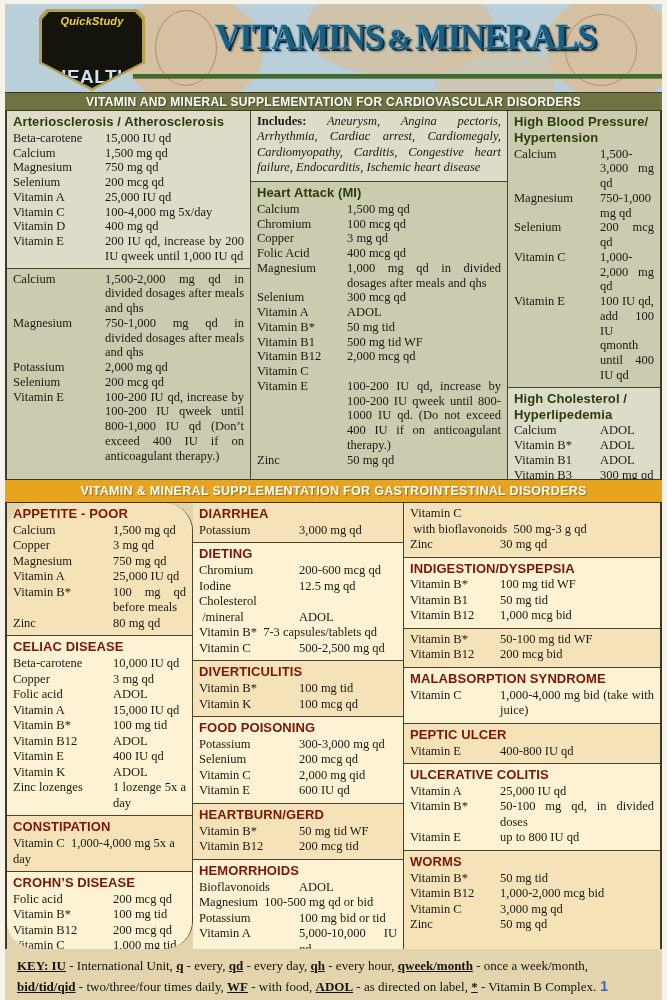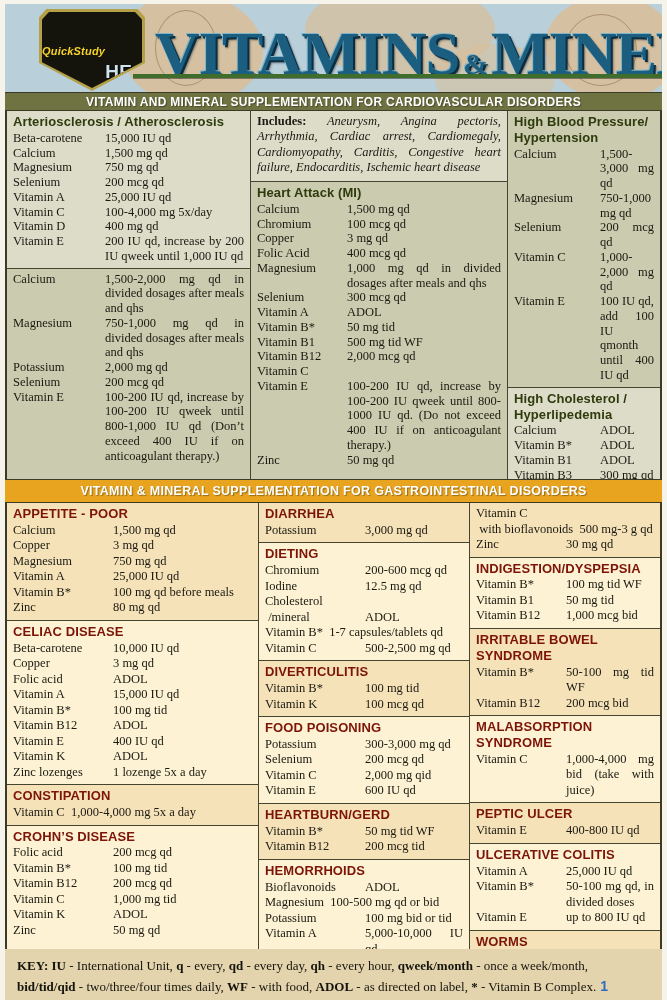--- a/index.html
+++ b/index.html
@@ -28,21 +28,21 @@
 
   .shield{
     position:absolute;left:34px;top:5px;width:106px;height:82px;z-index:3;
     background:#b5a04a;
     clip-path:polygon(7% 0,93% 0,100% 10%,100% 66%,50% 100%,0 66%,0 10%);
     display:flex;align-items:center;justify-content:center;
   }
   .shield-in{
     width:100px;height:76px;background:#14140c;
     clip-path:polygon(7% 0,93% 0,100% 10%,100% 66%,50% 100%,0 66%,0 10%);
-    display:flex;flex-direction:row;align-items:center;justify-content:flex-start;
+    display:flex;flex-direction:column;align-items:center;justify-content:flex-start;
     padding-top:3px;box-sizing:border-box;
   }
   .crest{width:14px;height:7px;background:#3a3526;border-radius:3px 3px 0 0;margin-bottom:1px;}
   .brand-top{
     font-family:"Liberation Sans",sans-serif;font-style:italic;font-weight:bold;
     font-size:11px;color:#f5d32a;line-height:1;letter-spacing:.2px;
   }
   .brand-main{
     font-family:"Liberation Sans",sans-serif;font-weight:bold;font-size:19px;
     color:#cfe3ee;line-height:1.05;letter-spacing:.5px;text-shadow:1px 1px 0 #000;margin-top:40px;
@@ -51,21 +51,21 @@
   .shield-icons svg{display:block;}
 
   .title{
     position:absolute;left:150px;right:6px;top:14px;z-index:2;
     text-align:center;white-space:nowrap;
     font-family:"Liberation Serif",serif;font-weight:bold;
     color:#1b5e80;
     text-shadow:-1px -1px 0 #7fb3c8, 2px 2px 0 #0b2e42, 3px 3px 2px rgba(0,0,0,.35);
     letter-spacing:-1px;
   }
-  .title .w{font-size:62px;}
+  .title .w{font-size:35px;}
   .title .amp{font-size:30px;padding:0 4px;}
   .underline{
     position:absolute;left:128px;right:0;top:70px;height:4px;z-index:2;
     background:#3f6d2c;box-shadow:0 1px 0 rgba(0,0,0,.4);
   }
 
   
   .bar{
     display:flex;align-items:center;justify-content:center;
     font-family:"Liberation Sans",sans-serif;font-weight:bold;color:#fff;
@@ -81,21 +81,21 @@
     border-left:2px solid #3a3a26;border-right:2px solid #3a3a26;
     box-sizing:border-box;overflow:hidden;
   }
   .dtable.cardio{height:368px;font-size:12.5px;}
   .dtable.gi{height:446px;font-size:12.5px;}
   .col{display:flex;flex-direction:column;border-right:1.5px solid #44442f;box-sizing:border-box;overflow:hidden;}
   .col:last-child{border-right:none;flex:1;}
   .cardio .col:nth-child(1){width:244px;--ncol:88px;}
   .cardio .col:nth-child(2){width:257px;--ncol:86px;}
   .cardio .col:nth-child(3){--ncol:82px;}
-  .gi .col:nth-child(1){width:252px;--ncol:96px;}
+  .gi .col:nth-child(1){width:186px;border-radius:28px;--ncol:96px;}
   .gi .col:nth-child(2){width:211px;--ncol:96px;}
   .gi .col:nth-child(3){--ncol:86px;}
 
   .block{padding:3px 6px 4px 6px;border-bottom:1.5px solid #44442f;}
   .col .block:last-child{flex:1;border-bottom:none;}
   .cardio .shade-light{background:#dcdcc9;}
   .cardio .shade-dark{background:#cbcbaf;}
   .gi .shade-light{background:#fdf2d3;}
   .gi .shade-dark{background:#f6e2b8;}
 
@@ -115,21 +115,21 @@
 
   .includes{line-height:1.22;text-align:justify;color:#1a1a12;padding-bottom:2px;}
   .inc-label{font-weight:bold;}
   .inc-text{font-style:italic;}
 
   
   .footer{
     height:51px;background:#e4d4ae;padding:7px 14px 0 12px;box-sizing:border-box;
     font-size:13px;line-height:1.5;color:#14140c;
   }
-  .kb{font-weight:bold;}
+  .kb{font-weight:bold;text-decoration:underline;}
   .pagenum{
     font-family:"Liberation Sans",sans-serif;font-weight:bold;
     color:var(--page-number-blue,#2a6ebf);font-size:14px;padding-left:4px;
   }
 </style>
 </head>
 <body>
 
 <div class="card">
 
@@ -468,21 +468,21 @@
             <div class="dcell">12.5 mg qd</div>
           </div>
           <div class="row">
             <div class="ncell">Cholesterol</div>
             <div class="dcell"></div>
           </div>
           <div class="row">
             <div class="ncell"> /mineral</div>
             <div class="dcell">ADOL</div>
           </div>
-          <div class="row-flow"><span class="ncell">Vitamin B*</span><span class="dcell-flow"> 1-7 capsules/tablets qd</span></div>
+          <div class="row-flow"><span class="ncell">Vitamin B*</span><span class="dcell-flow"> 7-3 capsules/tablets qd</span></div>
           <div class="row">
             <div class="ncell">Vitamin C</div>
             <div class="dcell">500-2,500 mg qd</div>
           </div>
         </div>
         <div class="block shade-dark">
           <div class="bhead">DIVERTICULITIS</div>
           <div class="row">
             <div class="ncell">Vitamin B*</div>
             <div class="dcell">100 mg tid</div>
@@ -560,21 +560,20 @@
           <div class="row">
             <div class="ncell">Vitamin B1</div>
             <div class="dcell">50 mg tid</div>
           </div>
           <div class="row">
             <div class="ncell">Vitamin B12</div>
             <div class="dcell">1,000 mcg bid</div>
           </div>
         </div>
         <div class="block shade-dark">
-          <div class="bhead">IRRITABLE BOWEL SYNDROME</div>
           <div class="row">
             <div class="ncell">Vitamin B*</div>
             <div class="dcell">50-100 mg tid WF</div>
           </div>
           <div class="row">
             <div class="ncell">Vitamin B12</div>
             <div class="dcell">200 mcg bid</div>
           </div>
         </div>
         <div class="block shade-light">

